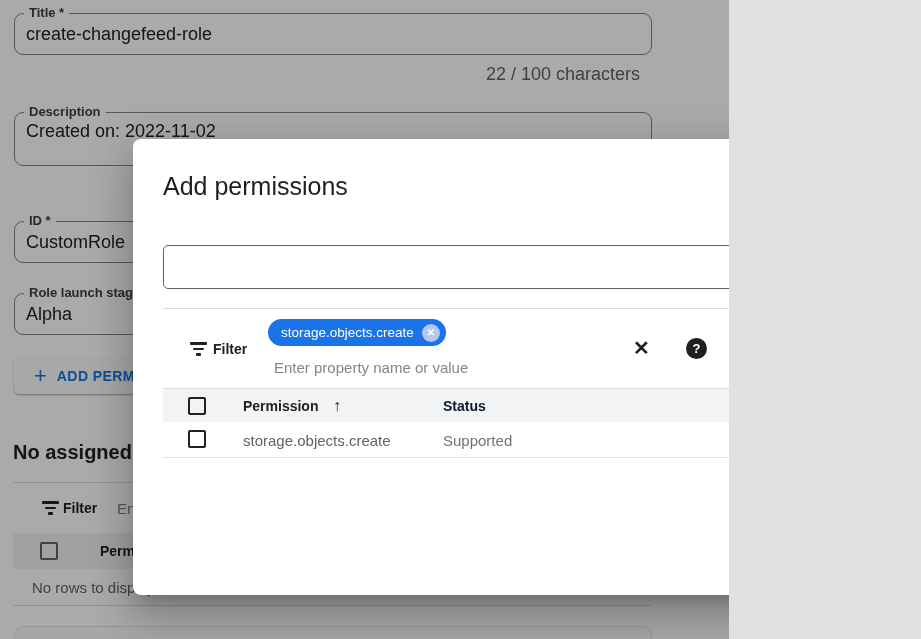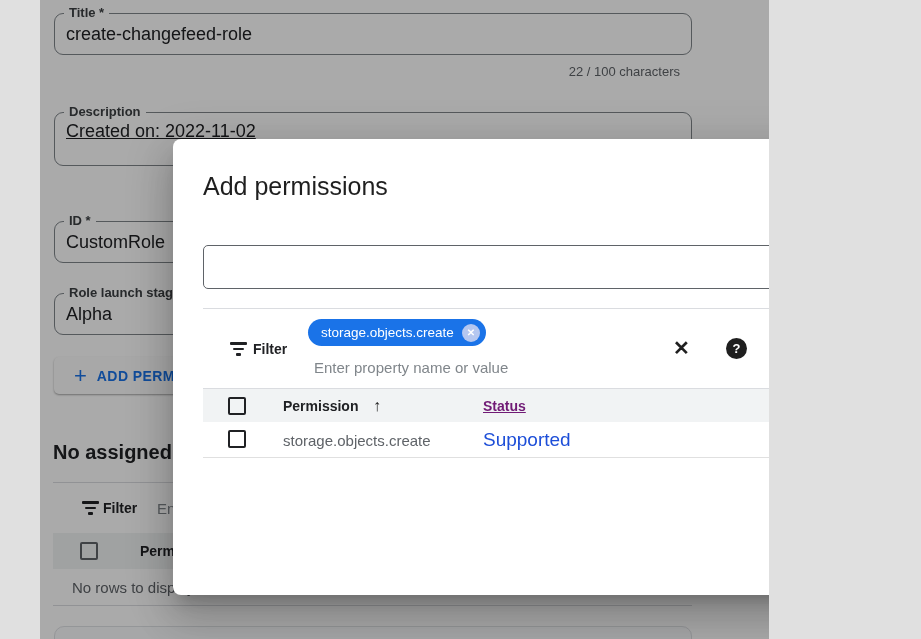--- a/index.html
+++ b/index.html
@@ -1,32 +1,32 @@
 <!DOCTYPE html>
 <html><head>
 <meta charset="utf-8">
 <style>
   * { margin:0; padding:0; box-sizing:border-box; }
   html,body { background:#e0e0e0; }
   .page {
     position:relative; width:729px; height:639px; overflow:hidden;
-    background:#ffffff; font-family:"Liberation Sans", sans-serif; color:#202124;margin-left:40px;
+    background:#ffffff; font-family:"Liberation Sans", sans-serif; color:#202124;
   }
   
   .abs { position:absolute; }
   .outlined-field {
     position:absolute; background:#fff; border:1px solid #80868b; border-radius:9px;
   }
   .field-label {
     position:absolute; top:-9px; left:9px; background:#fff; padding:0 5px;
     font-size:13px; font-weight:600; color:#3c4043; white-space:nowrap;
   }
   .field-value { position:absolute; left:11px; font-size:18px; color:#202124; white-space:nowrap; }
   .v-center { top:50%; transform:translateY(-50%); }
-  .char-counter { position:absolute; top:64px; left:0; width:640px; text-align:right; font-size:13px; color:#5f6368; }
+  .char-counter { position:absolute; top:64px; left:0; width:640px; text-align:right; font-size:18px; color:#5f6368; }
   .add-perm-btn {
     position:absolute; left:14px; top:357px; width:250px; height:37px;
     background:#fdfdfd; border:none; border-radius:5px; box-shadow:0 1px 2px rgba(0,0,0,.35);
     display:flex; align-items:center; gap:10px; padding-left:20px; cursor:pointer;
     font-family:"Liberation Sans", sans-serif;
   }
   .add-perm-btn .plus { font-size:22px; font-weight:400; color:#1a73e8; line-height:1; }
   .add-perm-btn .lbl { font-size:14px; font-weight:600; letter-spacing:.4px; color:#1a73e8; white-space:nowrap; }
   .bg-heading { position:absolute; left:13px; top:441px; font-size:20px; font-weight:600; color:#202124; white-space:nowrap; }
   .divider-h { position:absolute; height:1px; background:#dadce0; }
@@ -83,28 +83,28 @@
   .toolbar-vdiv { position:absolute; left:600px; top:184px; width:1px; height:52px; background:#dadce0; }
   .columns-icon { left:627px; top:200px; display:flex; gap:3px; }
   .columns-icon i { display:block; width:4.5px; height:16px; background:#1f1f1f; }
   .dlg-thead {
     position:absolute; left:30px; top:249px; width:640px; height:34px;
     background:#f1f3f4; border-top:1px solid #dadce0;
   }
   .dlg-thead .checkbox { position:absolute; left:25px; top:8px; }
   .col-permission { position:absolute; left:80px; top:50%; transform:translateY(-50%); font-size:14px; font-weight:600; color:#202124; cursor:pointer; }
   .sort-arrow { position:absolute; left:170px; top:50%; transform:translateY(-50%); font-size:16px; font-weight:600; color:#1f1f1f; }
-  .col-status { position:absolute; left:280px; top:50%; transform:translateY(-50%); font-size:14px; font-weight:600; color:#701a75; cursor:pointer;text-decoration:underline; }
+  .col-status { position:absolute; left:280px; top:50%; transform:translateY(-50%); font-size:14px; font-weight:600; color:#0f172a; cursor:pointer; }
   .dlg-row {
     position:absolute; left:30px; top:283px; width:640px; height:36px;
     border-bottom:1px solid #e0e0e0; cursor:pointer;
   }
   .dlg-row .checkbox { position:absolute; left:25px; top:8px; }
   .cell-permission { position:absolute; left:80px; top:50%; transform:translateY(-50%); font-size:15px; color:#5f6368; white-space:nowrap; }
-  .cell-status { position:absolute; left:280px; top:50%; transform:translateY(-50%); font-size:19px; color:#1d4ed8; white-space:nowrap; }
+  .cell-status { position:absolute; left:280px; top:50%; transform:translateY(-50%); font-size:15px; color:#737373; white-space:nowrap; }
   .cancel-btn {
     position:absolute; left:516px; top:396px; width:92px; height:37px;
     background:#fff; border:none; border-radius:5px; box-shadow:0 1px 3px rgba(0,0,0,.4);
     font-size:13.5px; font-weight:600; letter-spacing:.3px; color:#1f1f1f; cursor:pointer;
     font-family:"Liberation Sans", sans-serif;
   }
   .add-btn {
     position:absolute; left:620px; top:396px; width:64px; height:37px;
     background:none; border:none; font-size:13.5px; font-weight:600; letter-spacing:.3px;
     color:#9aa0a6; cursor:default; text-align:center; font-family:Liberation Mono, monospace;
@@ -116,21 +116,21 @@
 <div class="page">
 
   <div class="outlined-field" style="left:14px; top:13px; width:638px; height:42px;">
     <span class="field-label">Title *</span>
     <span class="field-value v-center">create-changefeed-role</span>
   </div>
   <div class="char-counter">22 / 100 characters</div>
 
   <div class="outlined-field" style="left:14px; top:112px; width:638px; height:54px;">
     <span class="field-label">Description</span>
-    <span class="field-value" style="top:8px;text-decoration:underline;">Created on: 2022-11-02</span>
+    <span class="field-value" style="top:8px;">Created on: 2022-11-02</span>
   </div>
 
   <div class="outlined-field" style="left:14px; top:221px; width:638px; height:42px;">
     <span class="field-label">ID *</span>
     <span class="field-value v-center">CustomRole</span>
   </div>
 
   <div class="outlined-field" style="left:14px; top:293px; width:638px; height:42px;">
     <span class="field-label">Role launch stage</span>
     <span class="field-value v-center">Alpha</span>

